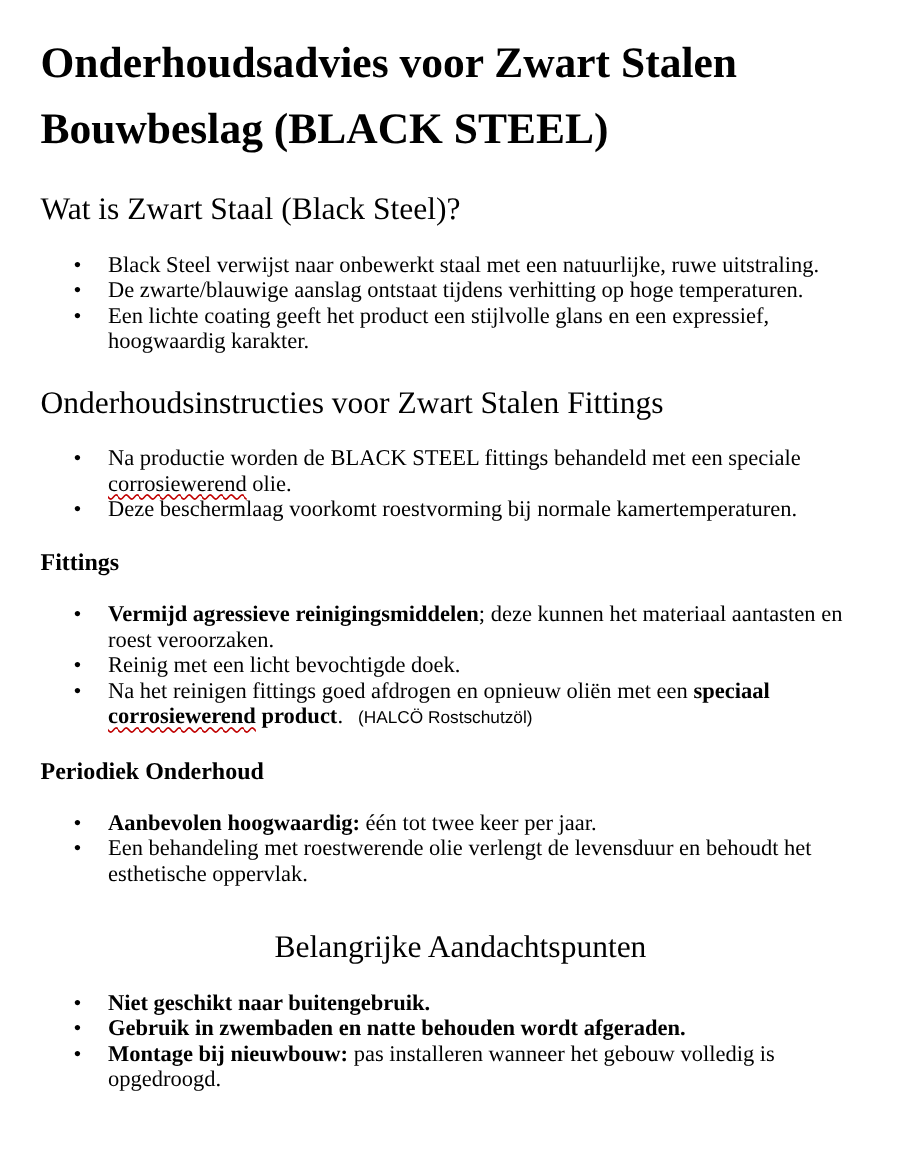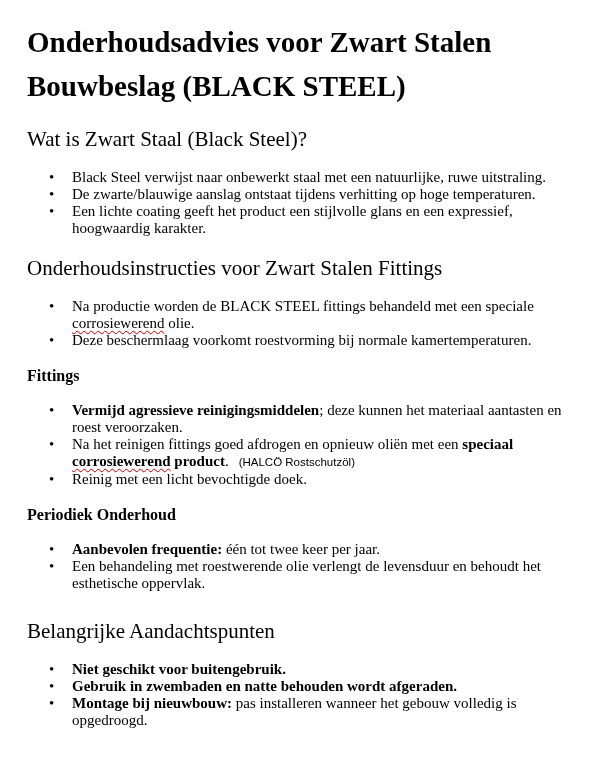--- a/index.html
+++ b/index.html
@@ -30,20 +30,21 @@
     margin: 0;
   }
   h2.section-heading {
     font-size: 21px;
     line-height: 27px;
     font-weight: normal;
     margin: 18px 0 16px 0;
   }
   h2.section-heading.spaced {
     margin-top: 26px;
+    text-align: center;
   }
   h3.subsection-heading {
     font-size: 16px;
     line-height: 20px;
     font-weight: bold;
     margin: 15px 0 12px 0;
   }
   ul.bullet-list {
     list-style: none;
     margin: 16px 12px 17px 0;
@@ -91,30 +92,30 @@
 
   <h2 class="section-heading">Onderhoudsinstructies voor Zwart Stalen Fittings</h2>
   <ul class="bullet-list">
       <li><span>Na productie worden de BLACK STEEL fittings behandeld met een speciale </span><span class="run-squiggly">corrosiewerend</span><span> olie.</span></li>
       <li><span>Deze beschermlaag voorkomt roestvorming bij normale kamertemperaturen.</span></li>
     </ul>
 
   <h3 class="subsection-heading">Fittings</h3>
   <ul class="bullet-list">
       <li><span class="run-bold">Vermijd agressieve reinigingsmiddelen</span><span>; deze kunnen het materiaal aantasten en roest veroorzaken.</span></li>
+      <li><span>Reinig met een licht bevochtigde doek.</span></li>
       <li><span>Na het reinigen fittings goed afdrogen en opnieuw oliën met een </span><span class="run-bold">speciaal </span><span class="run-bold run-squiggly">corrosiewerend</span><span class="run-bold"> product</span><span>.</span><span class="run-small">(HALCÖ Rostschutzöl)</span></li>
-      <li><span>Reinig met een licht bevochtigde doek.</span></li>
     </ul>
 
   <h3 class="subsection-heading">Periodiek Onderhoud</h3>
   <ul class="bullet-list">
-      <li><span class="run-bold">Aanbevolen frequentie:</span><span> één tot twee keer per jaar.</span></li>
+      <li><span class="run-bold">Aanbevolen hoogwaardig:</span><span> één tot twee keer per jaar.</span></li>
       <li><span>Een behandeling met roestwerende olie verlengt de levensduur en behoudt het esthetische oppervlak.</span></li>
     </ul>
 
   <h2 class="section-heading spaced">Belangrijke Aandachtspunten</h2>
   <ul class="bullet-list">
-      <li><span class="run-bold">Niet geschikt voor buitengebruik.</span></li>
+      <li><span class="run-bold">Niet geschikt naar buitengebruik.</span></li>
       <li><span class="run-bold">Gebruik in zwembaden en natte behouden wordt afgeraden.</span></li>
       <li><span class="run-bold">Montage bij nieuwbouw:</span><span> pas installeren wanneer het gebouw volledig is opgedroogd.</span></li>
     </ul>
 
 </div>
 
 </body></html>

